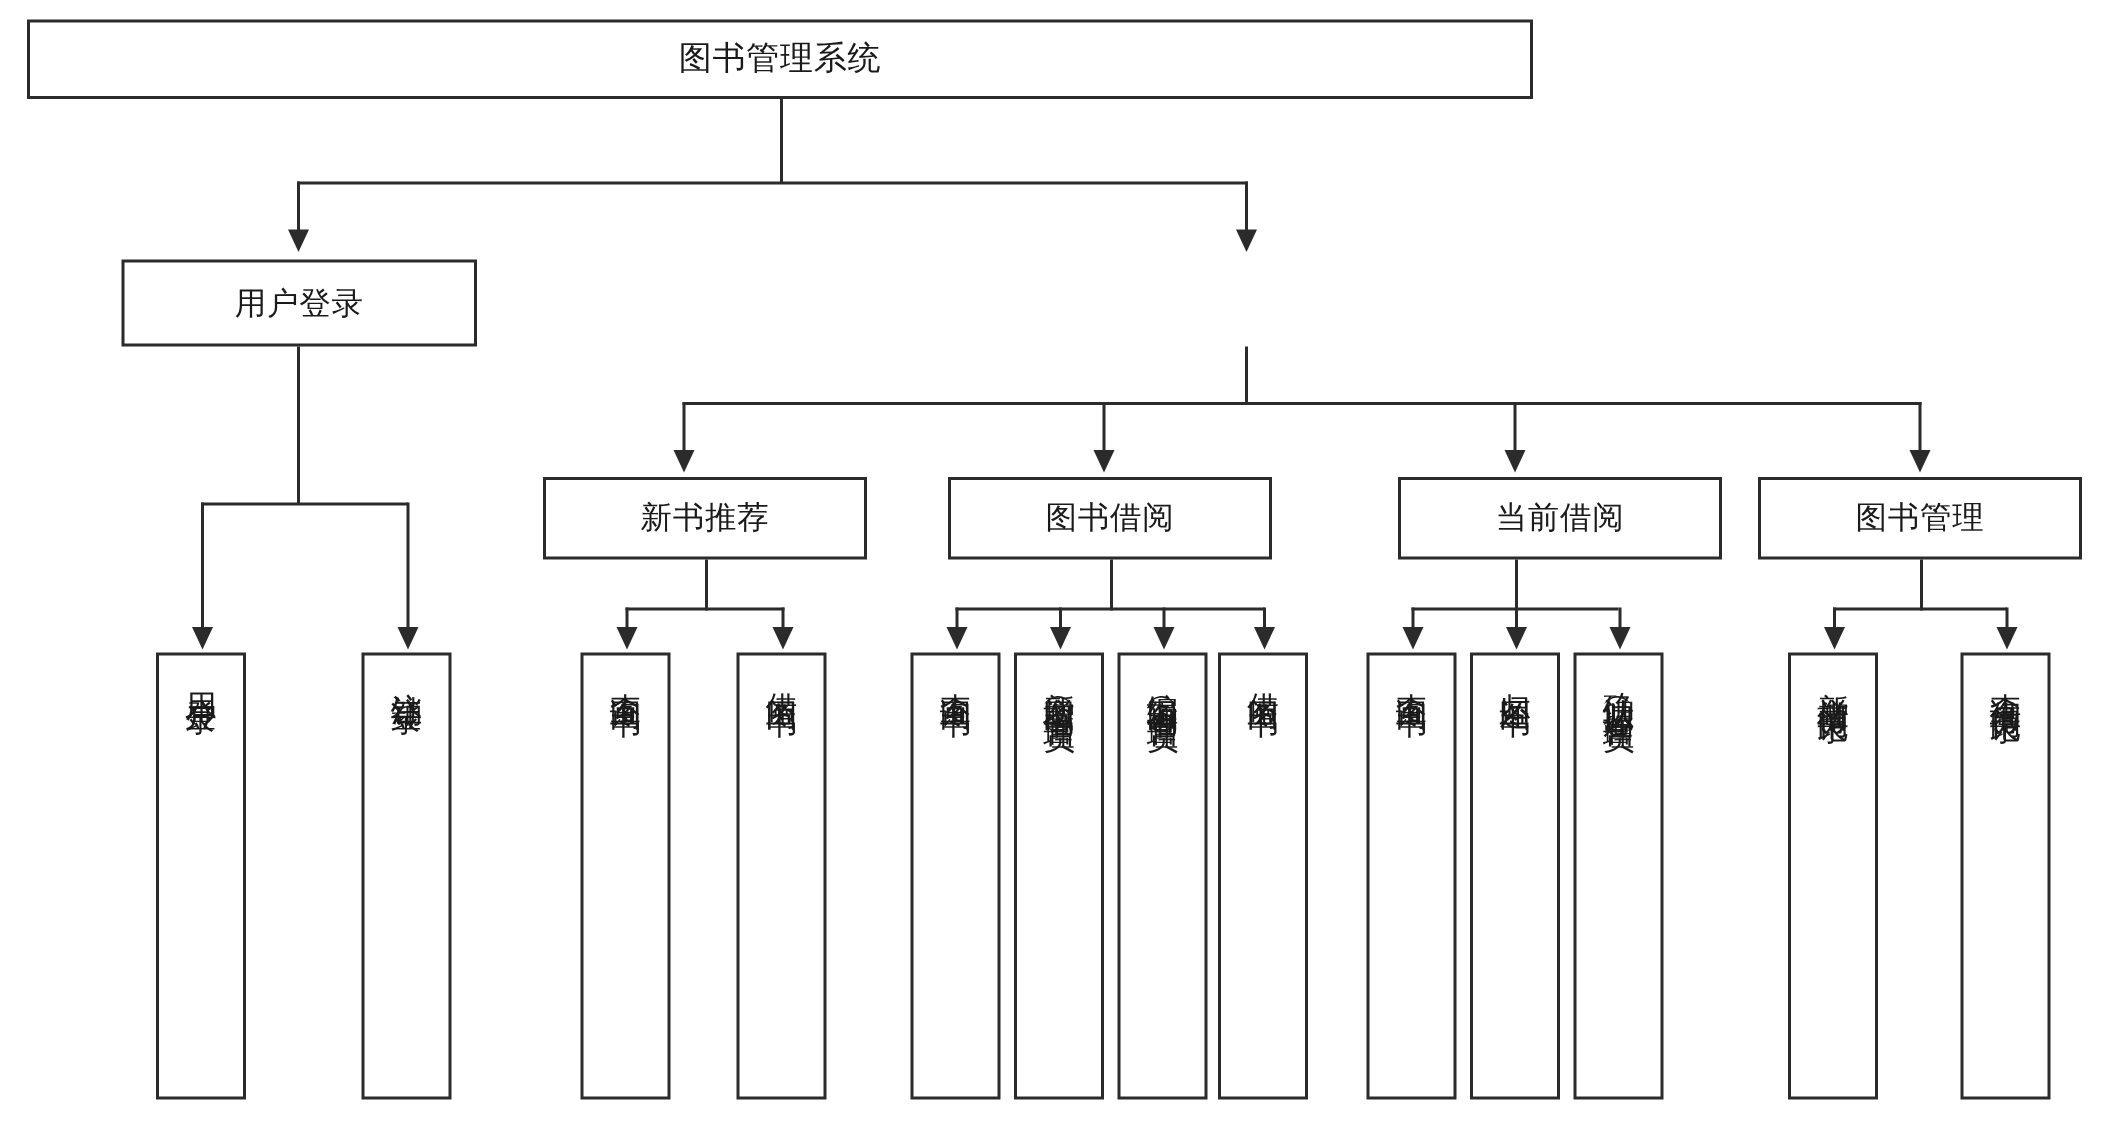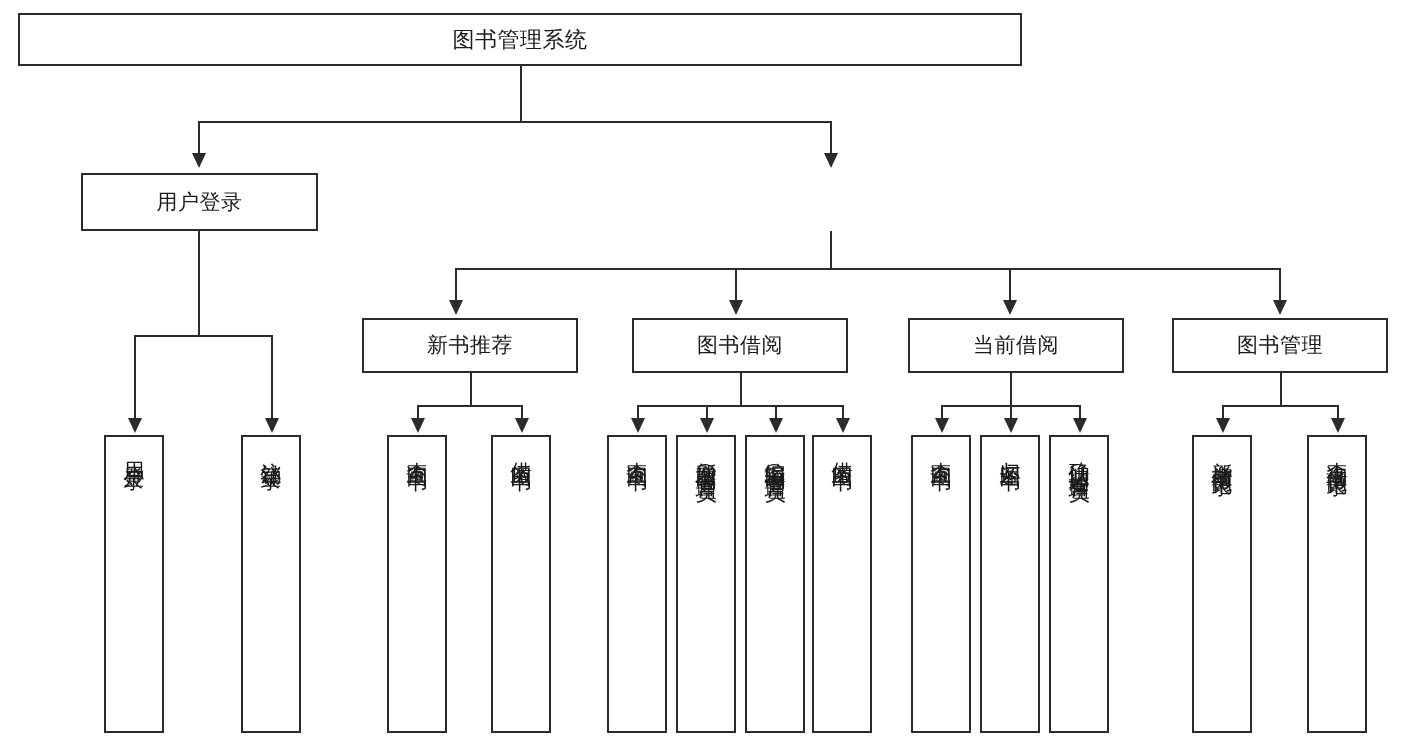--- a/index.html
+++ b/index.html
@@ -117,21 +117,21 @@
   <div class="arrow" style="left:1003px; top:300px;"></div>
   <div class="vline" style="left:1279px; top:268px; height:33px;"></div>
   <div class="arrow" style="left:1273px; top:300px;"></div>
 
   <div class="node horiz" style="left:632px; top:318px; width:216px; height:55px;">
     <span class="lbl">图书借阅</span>
   </div>
   <div class="node horiz" style="left:362px; top:318px; width:216px; height:55px;">
     <span class="lbl">新书推荐</span>
   </div>
-  <div class="node horiz" style="left:908px; top:318px; width:216px; height:55px;">
+  <div class="node horiz" style="left:932px; top:318px; width:216px; height:55px;">
     <span class="lbl">当前借阅</span>
   </div>
   <div class="node horiz" style="left:1172px; top:318px; width:216px; height:55px;">
     <span class="lbl">图书管理</span>
   </div>
 
   <div class="vline" style="left:470px; top:373px; height:34px;"></div>
   <div class="hline" style="left:417px; top:405px; width:106px;"></div>
   <div class="vline" style="left:417px; top:405px; height:15px;"></div>
   <div class="arrow" style="left:411px; top:418px;"></div>

